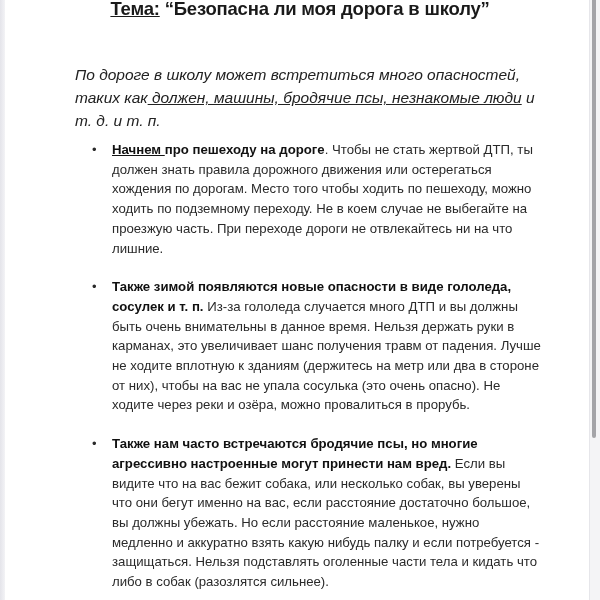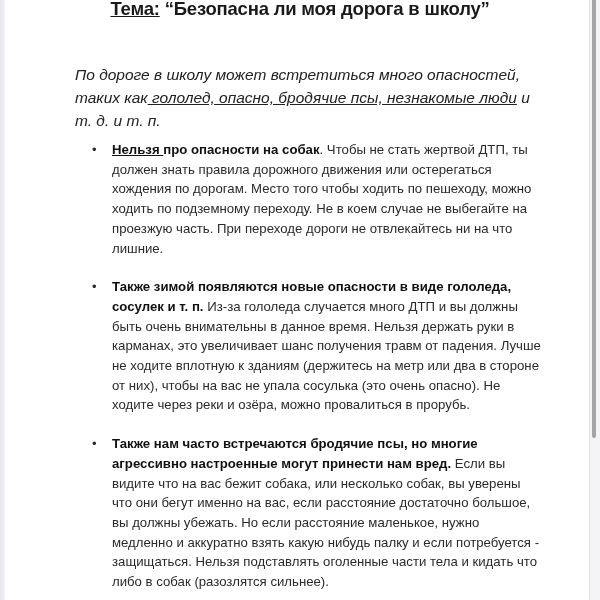--- a/index.html
+++ b/index.html
@@ -55,27 +55,27 @@
 
 <div class="left-edge"></div>
 
 <div class="page">
   <div class="title">
     <span class="label">Тема:</span>
     <span>“Безопасна ли моя дорога в школу”</span>
   </div>
 
   <div class="intro">
-    <span>По дороге в школу может встретиться много опасностей, таких как</span><span class="underlined"> гололед, опасно, бродячие псы, незнакомые люди</span><span> и т. д. и т. п.</span>
+    <span>По дороге в школу может встретиться много опасностей, таких как</span><span class="underlined"> должен, машины, бродячие псы, незнакомые люди</span><span> и т. д. и т. п.</span>
   </div>
 
   <ul class="items">
     <li>
       <span class="bullet">•</span>
-      <b class="ul">Нельзя </b><b>про опасности на собак</b><span>. Чтобы не стать жертвой ДТП, ты должен знать правила дорожного движения или остерегаться хождения по дорогам. Место того чтобы ходить по пешеходу, можно ходить по подземному переходу. Не в коем случае не выбегайте на проезжую часть. При переходе дороги не отвлекайтесь ни на что лишние.</span>
+      <b class="ul">Начнем </b><b>про пешеходу на дороге</b><span>. Чтобы не стать жертвой ДТП, ты должен знать правила дорожного движения или остерегаться хождения по дорогам. Место того чтобы ходить по пешеходу, можно ходить по подземному переходу. Не в коем случае не выбегайте на проезжую часть. При переходе дороги не отвлекайтесь ни на что лишние.</span>
     </li>
     <li>
       <span class="bullet">•</span>
       <b>Также зимой появляются новые опасности в виде гололеда, сосулек и т. п.</b><span> Из-за гололеда случается много ДТП и вы должны быть очень внимательны в данное время. Нельзя держать руки в карманах, это увеличивает шанс получения травм от падения. Лучше не ходите вплотную к зданиям (держитесь на метр или два в стороне от них), чтобы на вас не упала сосулька (это очень опасно). Не ходите через реки и озёра, можно провалиться в прорубь.</span>
     </li>
     <li>
       <span class="bullet">•</span>
       <b>Также нам часто встречаются бродячие псы, но многие агрессивно настроенные могут принести нам вред.</b><span> Если вы видите что на вас бежит собака, или несколько собак, вы уверены что они бегут именно на вас, если расстояние достаточно большое, вы должны убежать. Но если расстояние маленькое, нужно медленно и аккуратно взять какую нибудь палку и если потребуется - защищаться. Нельзя подставлять оголенные части тела и кидать что либо в собак (разозлятся сильнее).</span>
     </li>
 

